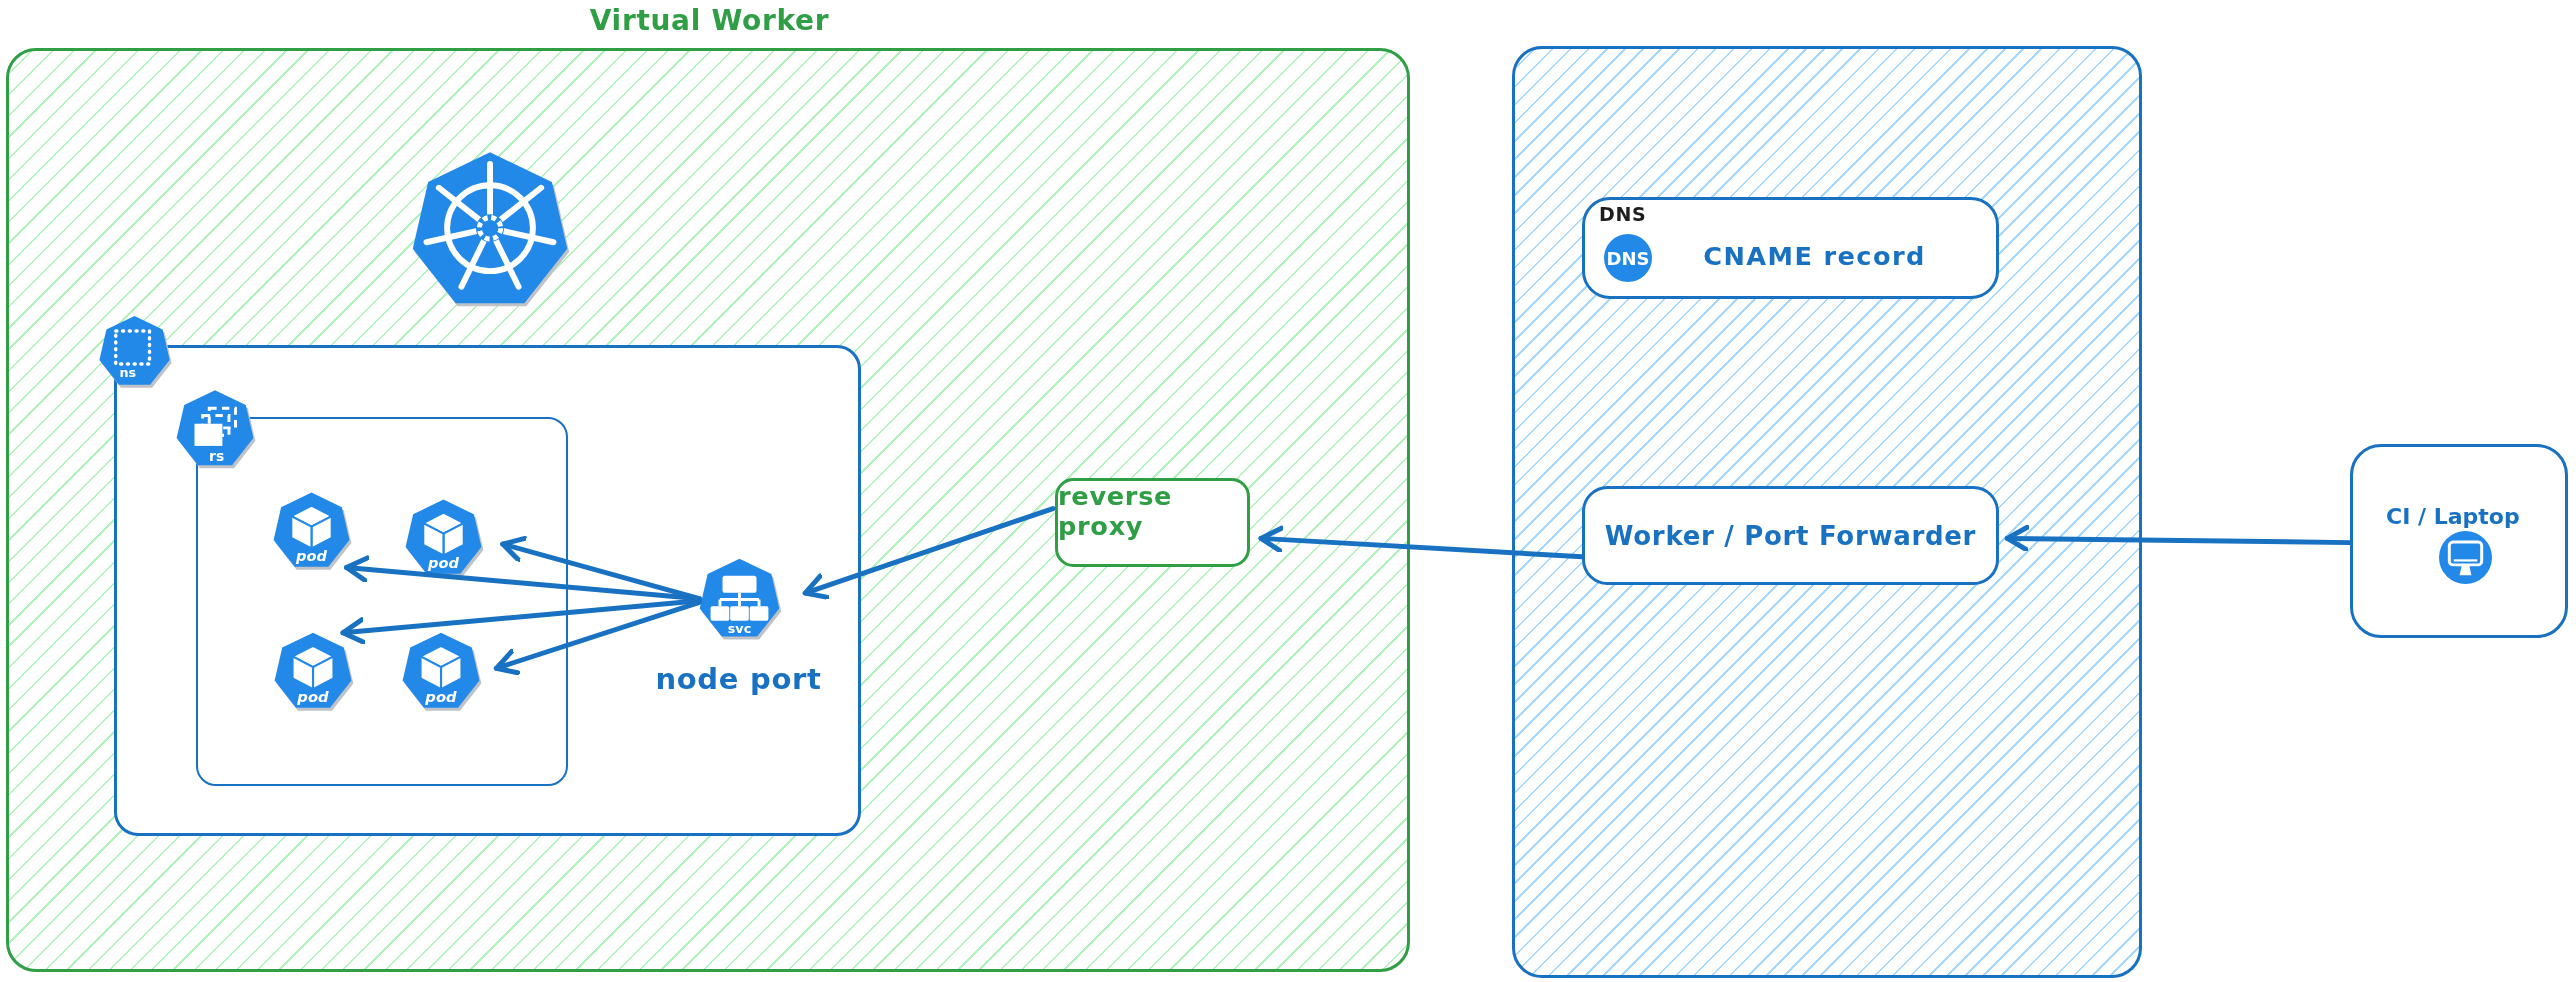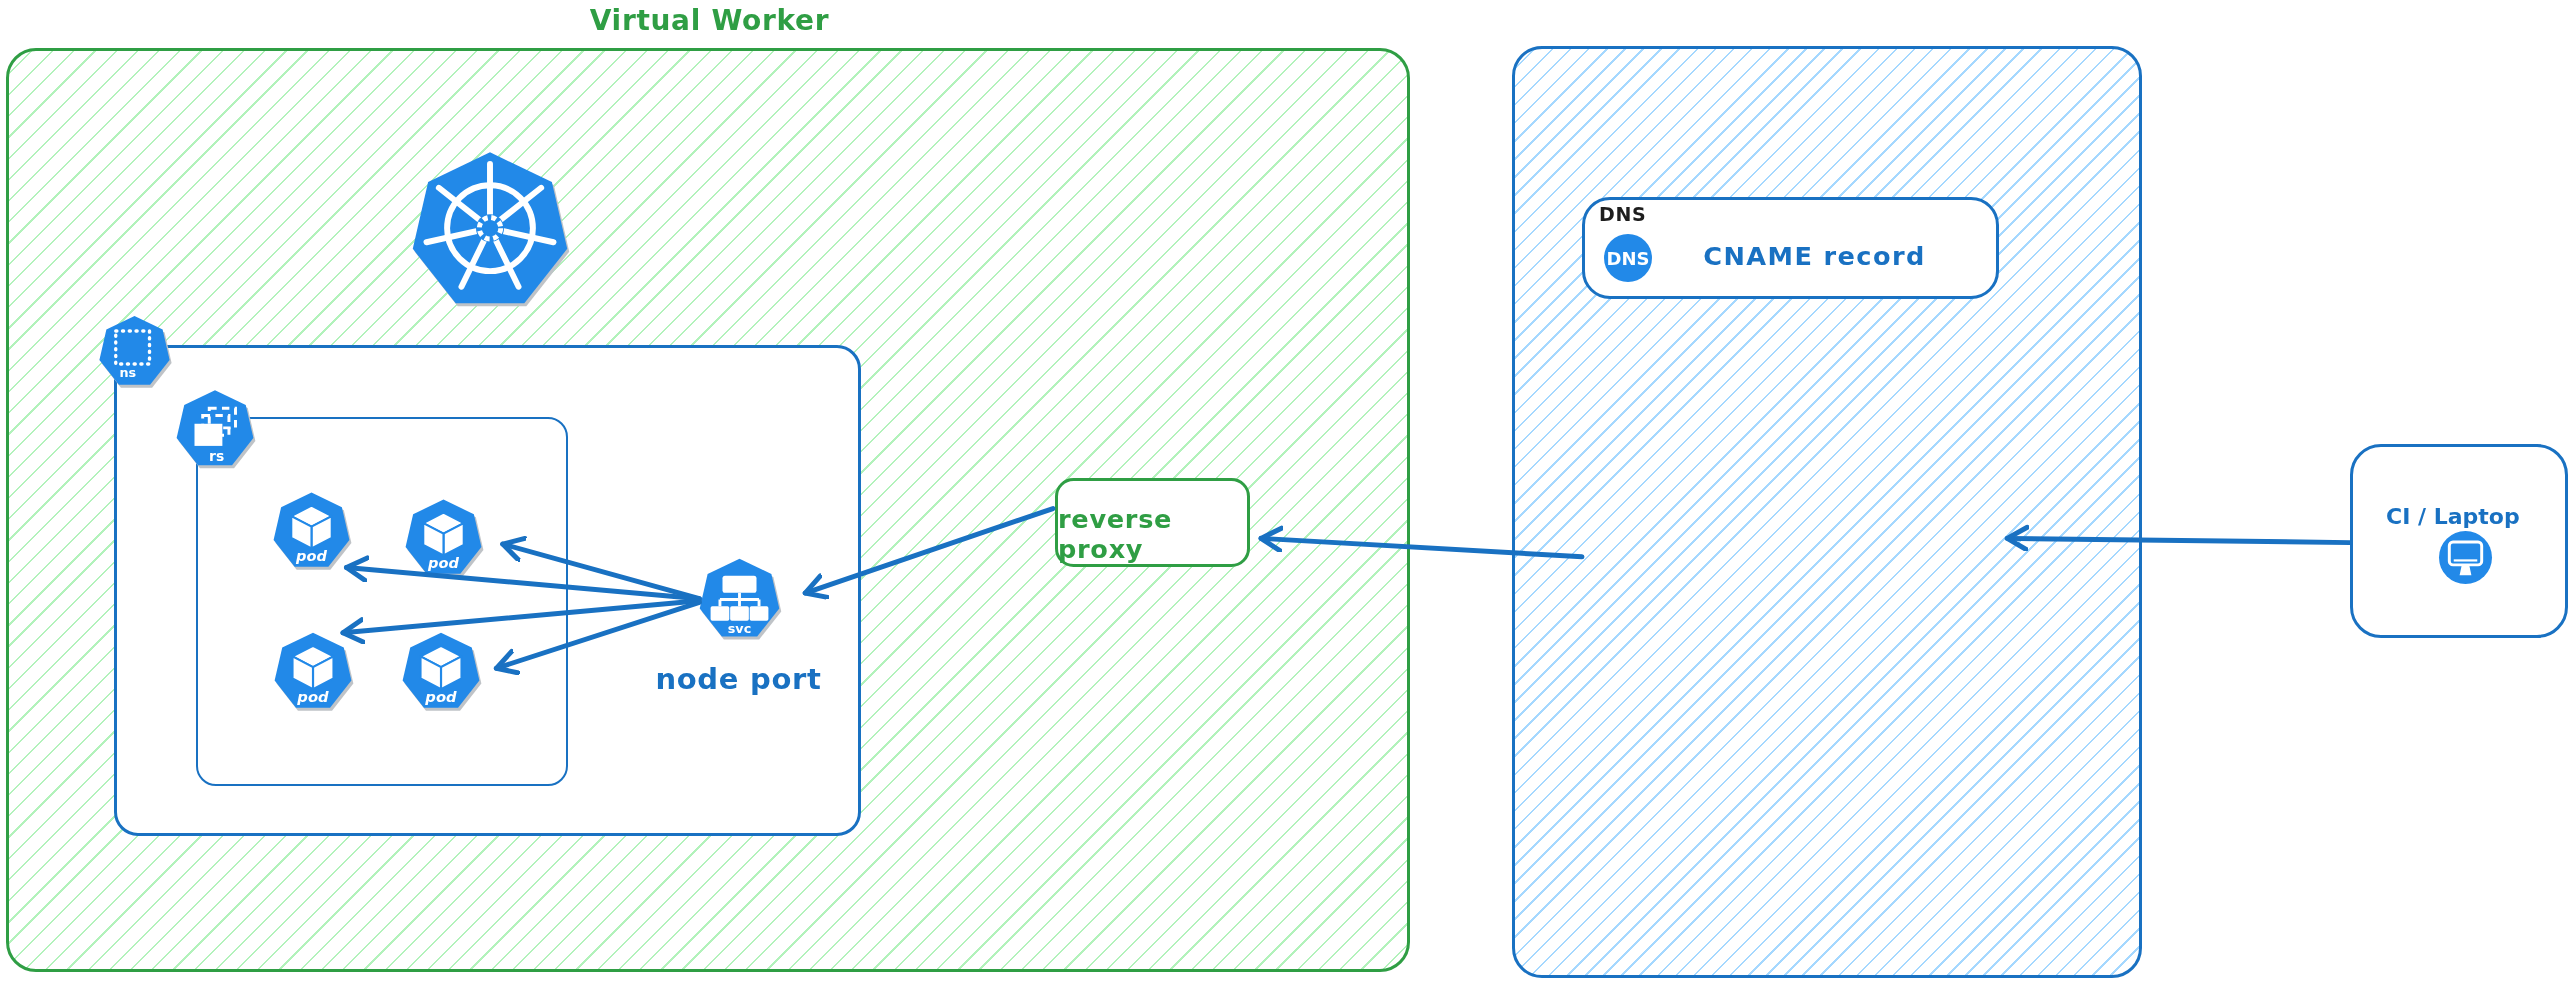--- a/index.html
+++ b/index.html
@@ -26,21 +26,21 @@
   }
   .group-title{font-size:28px;font-weight:bold;letter-spacing:0.7px;text-align:center}
   .vm-title{left:422px;top:4.3px;width:575px;color:var(--green-stroke)}
   .ext-title{left:1542px;top:4.3px;width:568px;color:var(--blue-stroke)}
 
   
   .wbox{background:#fff;border-radius:24px}
   .ns-box{left:114px;top:345px;width:747px;height:491px;border:3.6px solid var(--blue-stroke)}
   .rs-box{left:196px;top:417px;width:372px;height:369px;border:2.8px solid var(--blue-stroke);border-radius:20px}
   .rp-box{left:1055px;top:478px;width:195px;height:89px;border:3.6px solid var(--green-stroke);border-radius:18.5px;
-          display:flex;align-items:flex-end;justify-content:center}
+          display:flex;align-items:flex-start;justify-content:center}
   .rp-box span{color:var(--green-stroke);font-size:25.6px;font-weight:bold;letter-spacing:0.7px}
   .dns-box{left:1582px;top:197px;width:417px;height:102px;border:3.6px solid var(--blue-stroke);border-radius:28px}
   .worker-box{left:1582px;top:486px;width:417px;height:99px;border:3.6px solid var(--blue-stroke);border-radius:25.6px;
           display:flex;align-items:center;justify-content:center}
   .worker-box span{color:var(--blue-stroke);font-size:26px;font-weight:bold;letter-spacing:0.7px}
   .ci-box{left:2350px;top:444px;width:218px;height:194px;border:3.6px solid var(--blue-stroke);border-radius:31px}
   .ci-label{left:2386px;top:504px;width:149px;text-align:left;color:var(--blue-stroke);font-size:22px;font-weight:bold}
 
   .nodeport-label{left:632px;top:662px;width:213px;text-align:center;color:var(--blue-stroke);
                   font-size:29px;font-weight:bold;letter-spacing:0.7px}
@@ -160,20 +160,23 @@
     <span>reverse proxy</span>
   </div>
 
   <div class="abs wbox dns-box"></div>
   <div class="abs dns-corner">DNS</div>
   <div class="abs dns-badge">
     <span>DNS</span>
   </div>
   <div class="abs cname-label">CNAME record</div>
 
+  <div class="abs wbox worker-box">
+    <span>Worker / Port Forwarder</span>
+  </div>
 
   <div class="abs wbox ci-box"></div>
   <div class="abs ci-label">CI / Laptop</div>
   <div class="abs ci-badge">
     <svg width="53" height="53" viewBox="0 0 72 72">
       <rect x="14" y="15" width="44" height="31" rx="5" fill="none" stroke="#fff" stroke-width="4"></rect>
       <line x1="20" y1="40" x2="52" y2="40" stroke="#fff" stroke-width="3"></line>
       <polygon points="31,46 28,60 44,60 41,46" fill="#fff"></polygon>
     </svg>
   </div>

